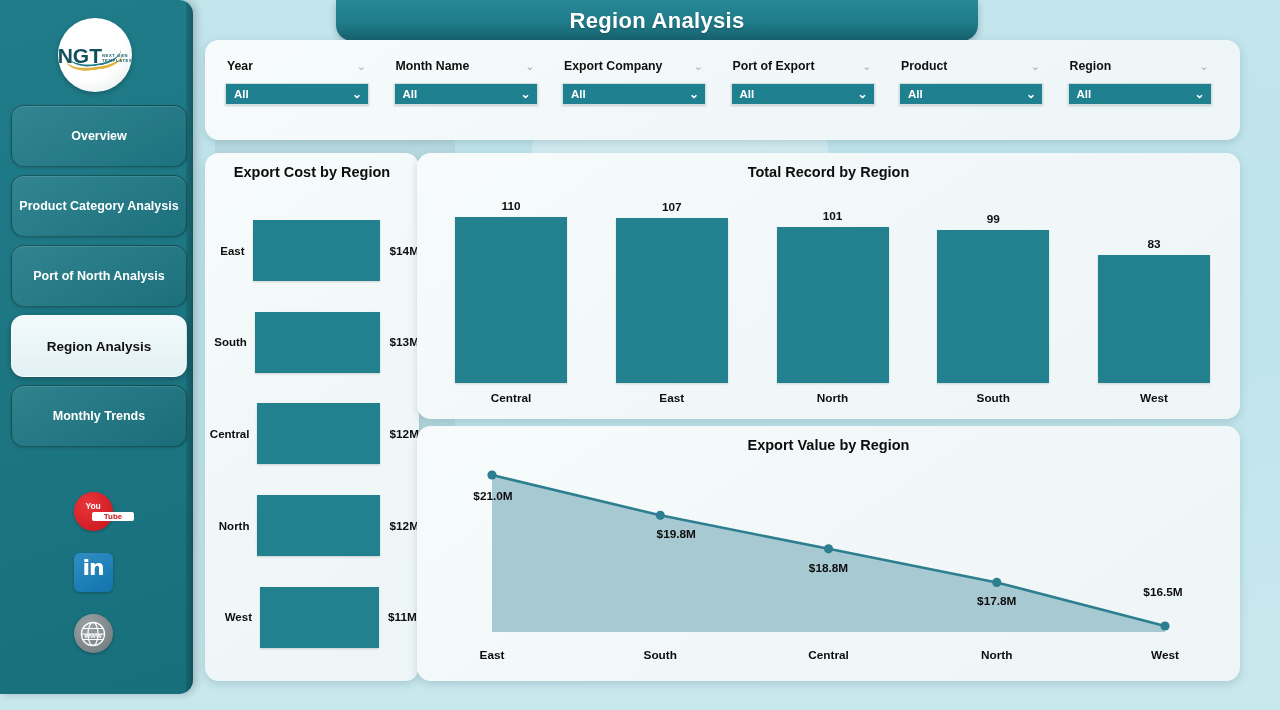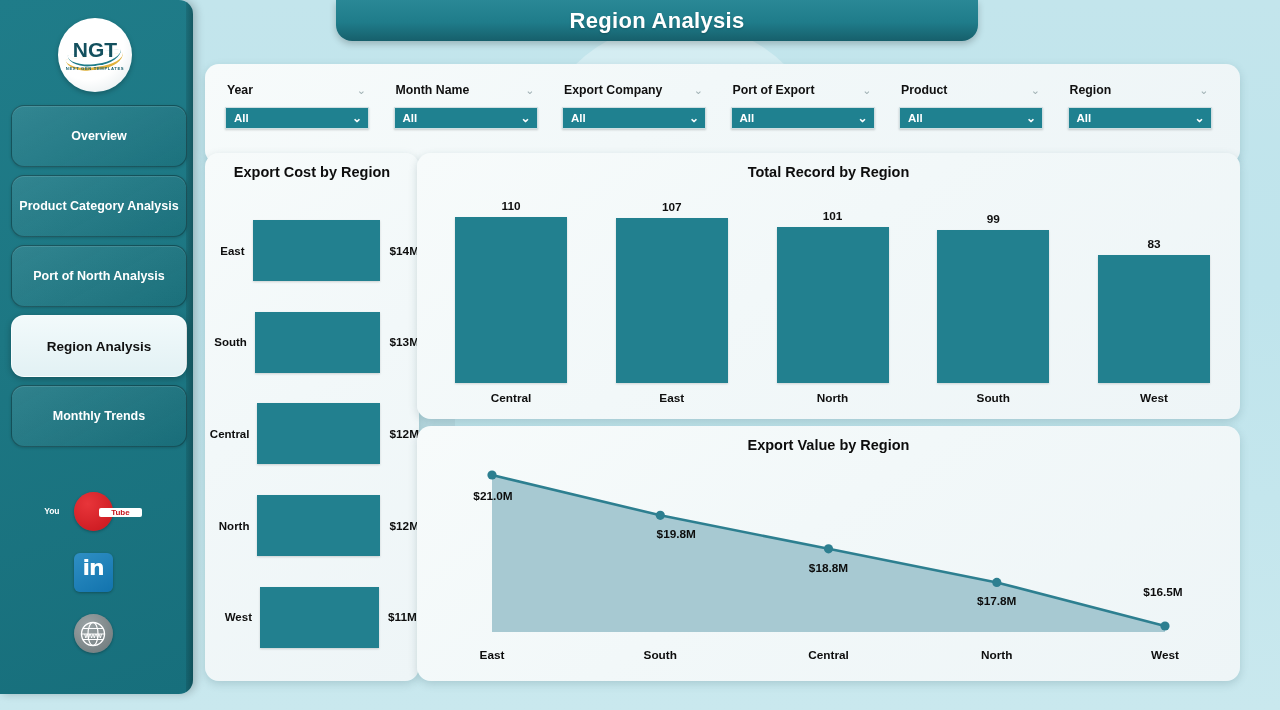--- a/index.html
+++ b/index.html
@@ -42,21 +42,21 @@
   .sidebar::after{
     content:""; position:absolute; right:0; top:0; bottom:0; width:7px;
     background: linear-gradient(90deg, rgba(0,0,0,0.10), rgba(0,0,0,0.28));
   }
   .logo-wrap {
     position: absolute; left: 58px; top: 18px;
     width: 74px; height: 74px;
     border-radius: 50%;
     background: radial-gradient(circle at 40% 35%, #ffffff 55%, #eef2f3 78%, #dfe6e8 100%);
     box-shadow: 0 2px 5px rgba(0,0,0,0.25);
-    display: flex; flex-direction: column;
+    display: flex; flex-direction: row;
     align-items: center; justify-content: center;
     overflow: hidden;
   }
   .logo-ngt {
     font-size: 21px; font-weight: 700; letter-spacing: 0px;
     color: #13505e; line-height: 1; position: relative; z-index: 2;
   }
   .logo-swoosh {
     position: absolute; left: 8px; top: 38px;
     width: 58px; height: 14px;
@@ -107,20 +107,21 @@
     display: flex; flex-direction: column; align-items: center; gap: 22px;
   }
   .social {
     width: 39px; height: 39px;
     display: flex; align-items: center; justify-content: center;
     cursor: pointer;
   }
   .yt {
     border-radius: 50%;
     background: radial-gradient(circle at 35% 30%, #e8353a, #c7151c);
+    flex-direction: column;
     box-shadow: 0 1px 3px rgba(0,0,0,0.3);
   }
   .yt .w1 { color:#fff; font-size:8.5px; font-weight:700; line-height:9px; letter-spacing:-.2px;}
   .yt .w2 { color:#c7151c; font-size:8px; font-weight:700; background:#fff;
             border-radius:2px; padding:0 12px; line-height:9px; margin-top:1px;margin-left:40px;}
   .li {
     border-radius: 6px;
     background: linear-gradient(150deg,#2f8fc4,#1273ad);
     color: #fff; font-size: 22px; font-weight: 700;
     font-family: "DejaVu Sans", sans-serif;
@@ -156,21 +157,21 @@
     border-radius: 14px;
     box-shadow: 0 3px 9px rgba(60,100,110,0.22);
   }
   .card-title {
     position: absolute; left: 0; right: 0; top: 11px;
     text-align: center;
     font-size: 14.5px; font-weight: 700; color: #0d0d0d;
   }
 
   
-  #filters-card { left: 205px; top: 64px; width: 1035px; height: 100px; }
+  #filters-card { left: 205px; top: 40px; width: 1035px; height: 100px; }
   .filters {
     position: absolute; left: 20px; top: 16px;
     display: flex; gap: 24.5px;
   }
   .filter { width: 144px; }
   .filter-head {
     display: flex; align-items: center; justify-content: space-between;
     padding: 0 3px 0 2px; height: 20px;
   }
   .filter-label { font-size: 12.3px; font-weight: 700; color: #101010; }

